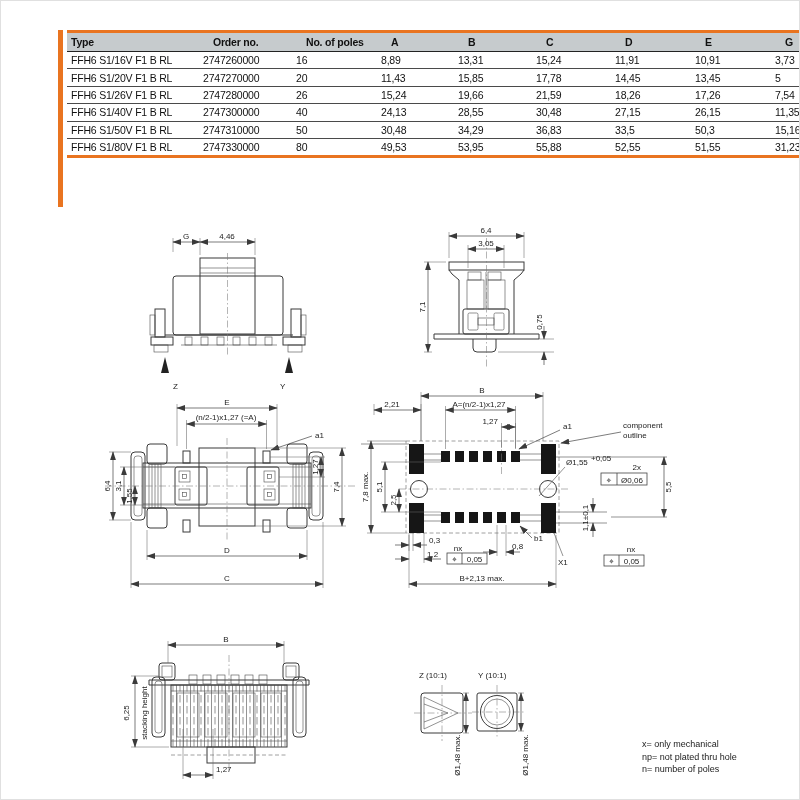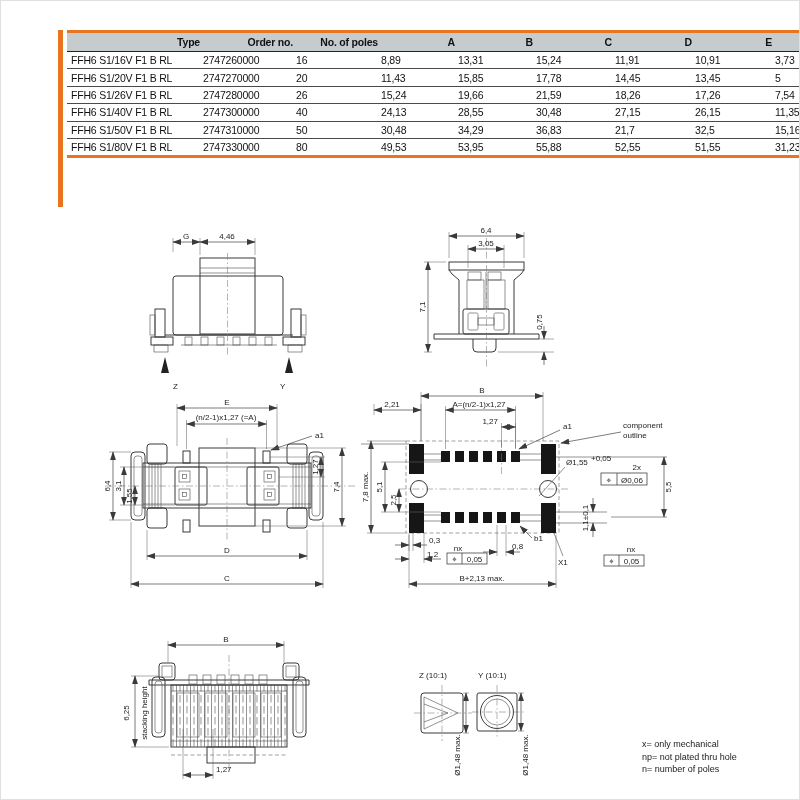--- a/index.html
+++ b/index.html
@@ -1,21 +1,21 @@
 <!DOCTYPE html>
 <html><head>
 <meta charset="utf-8">
 <style>
   html,body{margin:0;padding:0;background:#fff;}
   #page{position:relative;width:800px;height:800px;background:#fff;border:1px solid #e0e0e0;box-sizing:border-box;overflow:hidden;font-family:"Liberation Sans",sans-serif;}
   
   #accent-bar{position:absolute;left:57px;top:29px;width:5px;height:177px;background:#e97420;}
   #spec-table{position:absolute;left:66px;top:29px;width:674px;border-collapse:collapse;table-layout:fixed;
     border-top:3px solid #e97420;border-bottom:3px solid #e97420;}
-  #spec-table th{background:#c6cbcd;text-align:right;font-size:10.5px;font-weight:bold;color:#111;
+  #spec-table th{background:#c6cbcd;text-align:left;font-size:10.5px;font-weight:bold;color:#111;
     height:18px;padding:0 0 0 13px;border-bottom:1.5px solid #222;letter-spacing:-0.2px;margin-top:16px;}
   #spec-table td{font-size:10.5px;color:#111;height:16.4px;padding:0 0 0 3px;border-bottom:1px solid #4a4a4a;
     letter-spacing:-0.2px;white-space:nowrap;overflow:hidden;}
   #spec-table tr td:first-child,#spec-table th:first-child{padding-left:4px;}
   .c0{width:129px}.c1{width:80px}.c2{width:72px}.c3{width:64px}.c4{width:65px}.c5{width:66px}.c6{width:67px}.c7{width:67px}.c8{width:64px}
   
   .dwg{position:absolute;}
   svg text{font-family:"Liberation Sans",sans-serif;font-size:8px;fill:#222;}
   svg text.sym{font-family:"DejaVu Sans",sans-serif;font-size:8.5px;}
   .mid{text-anchor:middle}
@@ -107,22 +107,22 @@
           <td class="c7">26,15</td>
           <td class="c8">11,35</td>
         </tr>
         <tr>
           <td class="c0">FFH6 S1/50V F1 B RL</td>
           <td class="c1">2747310000</td>
           <td class="c2">50</td>
           <td class="c3">30,48</td>
           <td class="c4">34,29</td>
           <td class="c5">36,83</td>
-          <td class="c6">21,7</td>
-          <td class="c7">32,5</td>
+          <td class="c6">33,5</td>
+          <td class="c7">50,3</td>
           <td class="c8">15,16</td>
         </tr>
         <tr>
           <td class="c0">FFH6 S1/80V F1 B RL</td>
           <td class="c1">2747330000</td>
           <td class="c2">80</td>
           <td class="c3">49,53</td>
           <td class="c4">53,95</td>
           <td class="c5">55,88</td>
           <td class="c6">52,55</td>

